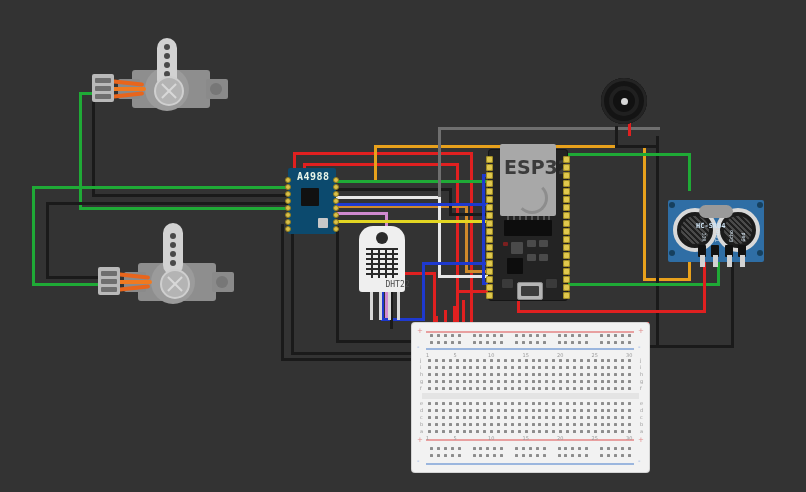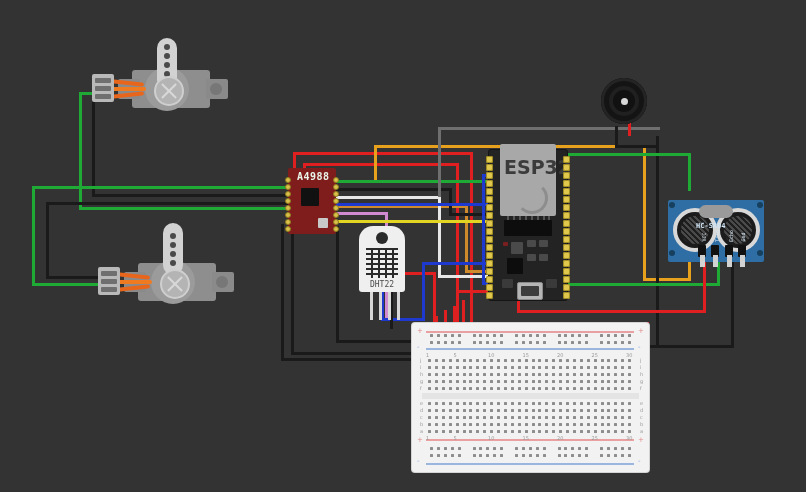--- a/index.html
+++ b/index.html
@@ -21,21 +21,21 @@
   .servo-hub:after{transform:translate(-50%,-50%) rotate(-45deg);}
   .servo-horn{position:absolute;width:20px;height:52px;background:#d2d2d2;border-radius:10px;}
   .servo-horn i{position:absolute;left:50%;margin-left:-3px;width:6px;height:6px;border-radius:50%;
              background:#4a4a4a;}
   .servo-knob{position:absolute;width:12px;height:12px;border-radius:50%;background:#777;}
   .servo-conn{position:absolute;width:22px;height:28px;background:#b9b9b9;border-radius:2px;}
   .servo-conn b{position:absolute;left:3px;width:16px;height:5px;background:#6f6f6f;border-radius:1px;display:block;}
   .lead{position:absolute;height:4px;border-radius:2px;}
 
   
-  .a4988{position:absolute;background:#7f1d1d;border-radius:2px;}
+  .a4988{position:absolute;background:#0c4a6e;border-radius:2px;}
   .a4988 .silk{position:absolute;color:#e9f5e9;font-size:10px;font-weight:bold;letter-spacing:.5px;
         font-family:"DejaVu Sans Mono","Liberation Mono",monospace;}
   .a4988 .chip{position:absolute;background:#111;border-radius:1px;}
   .a4988 .cap{position:absolute;background:#c8c8c8;border-radius:1px;}
   .pin{position:absolute;width:6px;height:6px;border-radius:50%;background:#d9c04a;
         border:1px solid #8e7a1e;box-sizing:border-box;}
 
   
   .esp{position:absolute;background:#232323;border-radius:3px;border:1px solid #151515;}
   .esp .shield{position:absolute;background:#a8a8a8;border-radius:2px;}
@@ -47,21 +47,21 @@
   .esp .ic i{position:absolute;width:2px;height:4px;background:#555;top:-4px;}
   .esp .usb{position:absolute;background:#b5b5b5;border-radius:2px;border:1px solid #8a8a8a;}
   .esp .usb em{position:absolute;left:3px;right:3px;top:3px;bottom:3px;background:#3c3c3c;border-radius:1px;display:block;}
   .esp .btn{position:absolute;width:11px;height:9px;background:#3a3a3a;border-radius:2px;border:1px solid #222;}
   .esp .smd{position:absolute;background:#4a4a4a;border-radius:1px;}
   .esp .smdr{position:absolute;background:#7a1f1f;border-radius:1px;}
   .epin{position:absolute;width:7px;height:7px;border-radius:2px;background:#e0c84e;
         box-shadow:inset 0 0 0 1px #a08c22;}
 
   
-  .dht{position:absolute;}
+  .dht{position:absolute;padding-left:31px;}
   .dht .shell{position:absolute;background:#efefef;border-radius:14px 14px 3px 3px;}
   .dht .hole{position:absolute;width:12px;height:12px;border-radius:50%;background:#2b2b2b;}
   .dht .grill{position:absolute;}
   .dht .grill s{position:absolute;background:#2b2b2b;display:block;text-decoration:none;}
   .dht .name{position:absolute;width:100%;text-align:center;color:#4a4a4a;font-size:8px;
         font-family:"DejaVu Sans Mono","Liberation Mono",monospace;}
   .dht .leg{position:absolute;width:3px;background:#d8d8d8;}
 
   
   .hc{position:absolute;background:#2f6ea5;border-radius:2px;}

